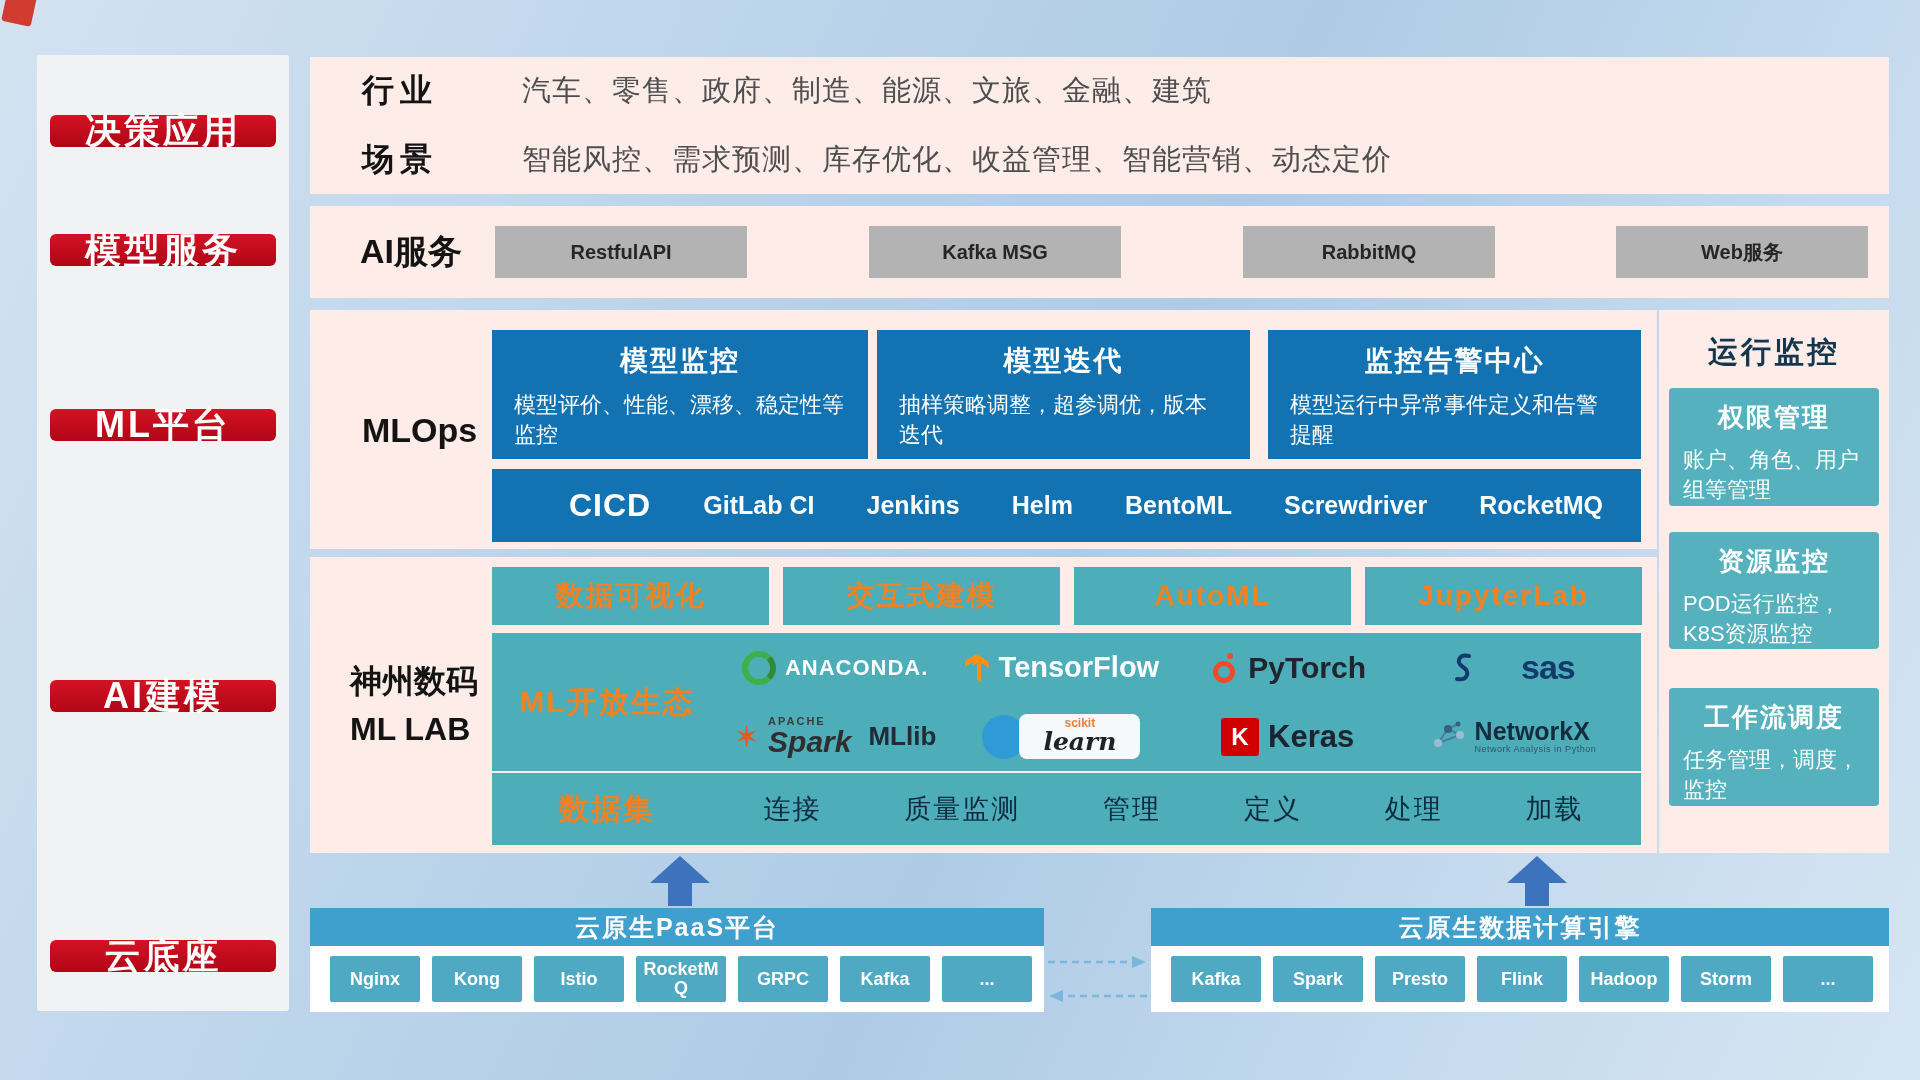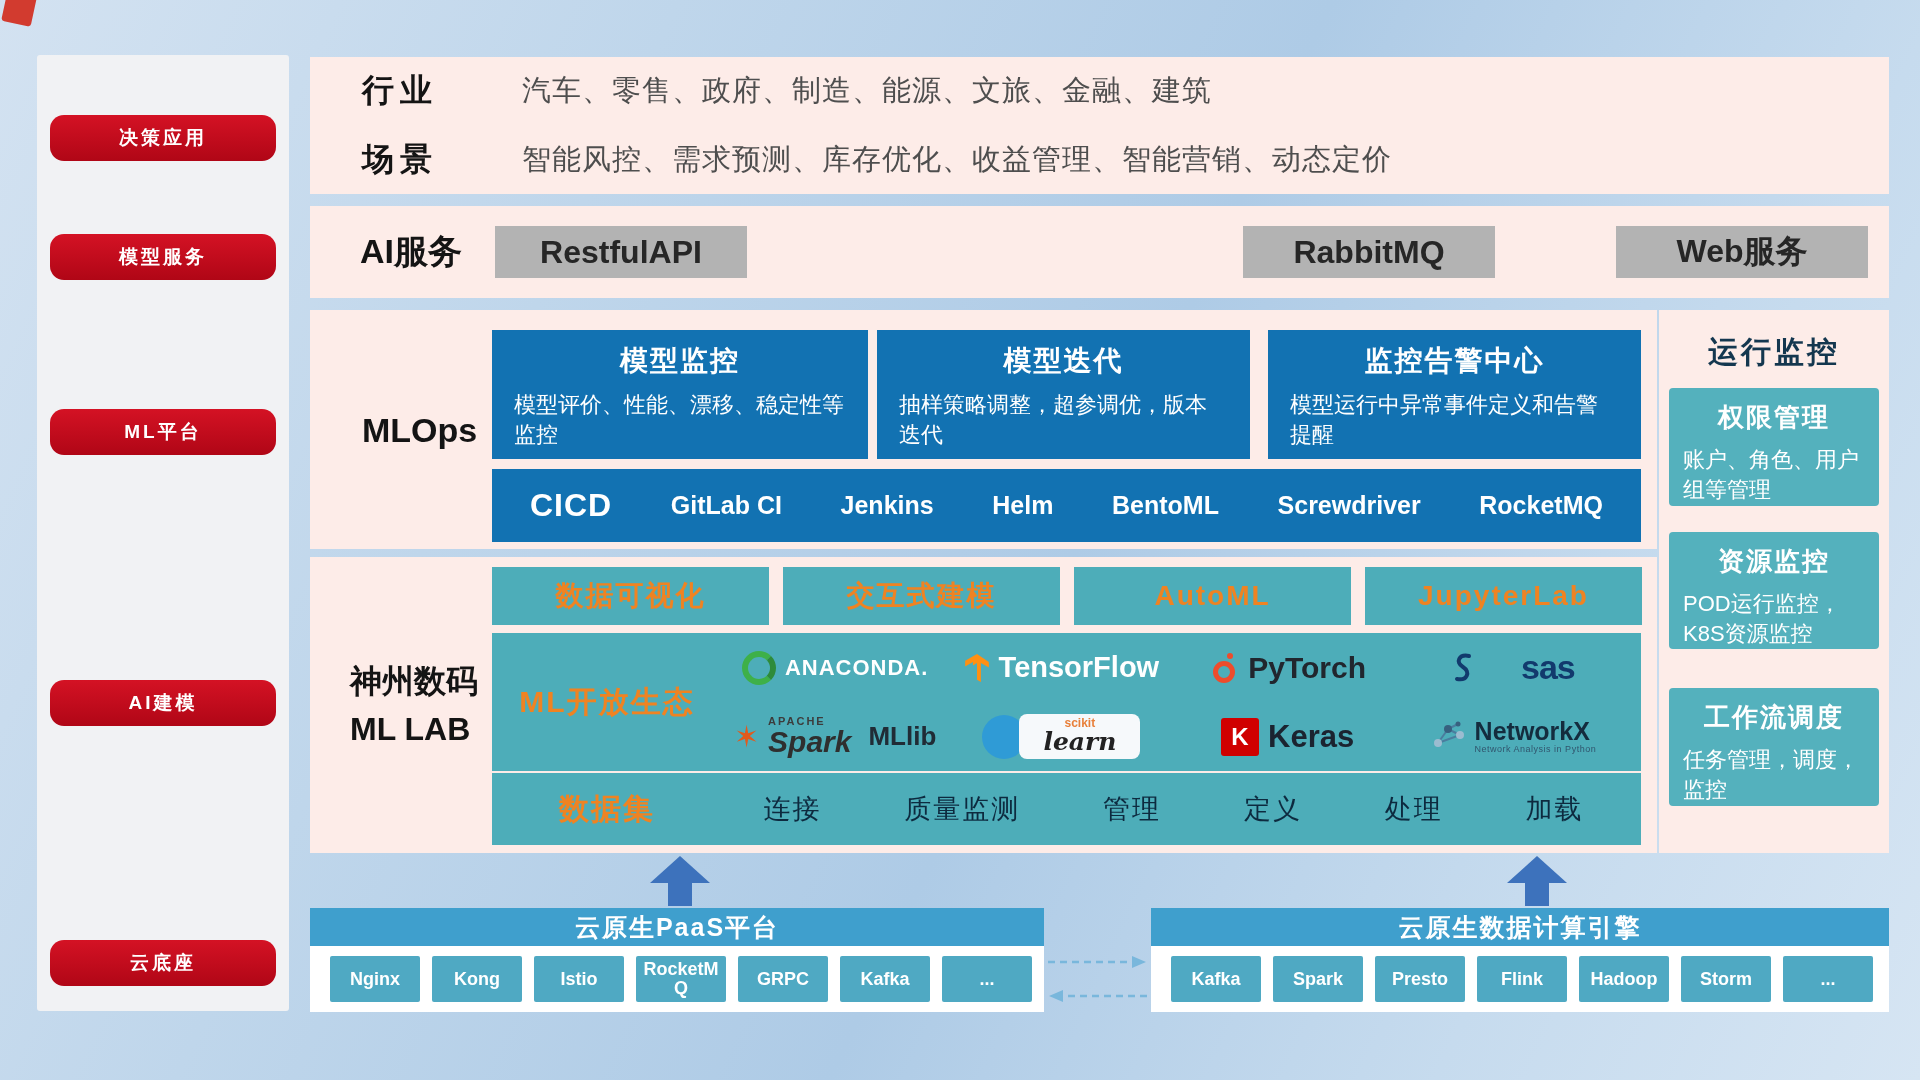--- a/index.html
+++ b/index.html
@@ -3,46 +3,46 @@
 <meta charset="utf-8">
 <style>
   html,body{margin:0;padding:0;overflow:hidden;background:#b9d2e8;}
   .stage{position:relative;width:1920px;height:1080px;
     background:linear-gradient(115deg,#d3e2f1 0%,#bfd6eb 28%,#aecbe6 55%,#c6dbee 80%,#d6e5f3 100%);
     font-family:"Liberation Sans","DejaVu Sans",sans-serif;}
   .corner-mark{position:absolute;left:4px;top:-6px;width:30px;height:30px;background:#d23b2f;transform:rotate(12deg);border-radius:3px;}
 
   
   .sidebar{position:absolute;left:37px;top:55px;width:252px;height:956px;background:#f1f2f4;border-radius:3px;}
-  .side-btn{position:absolute;left:13px;width:226px;height:46px;background:linear-gradient(#d41224,#b00616);
-    color:#fff;font-size:19px;font-weight:bold;letter-spacing:3px;display:flex;align-items:center;justify-content:center;border-radius:14px;}
+  .side-btn{position:absolute;left:13px;width:226px;height:32px;background:linear-gradient(#d41224,#b00616);
+    color:#fff;font-size:36px;font-weight:bold;letter-spacing:3px;display:flex;align-items:center;justify-content:center;border-radius:6px;}
 
   .panel{position:absolute;background:#fdece8;}
 
   
   #panel-industry{left:310px;top:57px;width:1579px;height:137px;display:flex;flex-direction:column;justify-content:center;}
   .ind-row{display:flex;align-items:center;height:50%;padding-left:52px;}
   .ind-label{width:160px;font-size:32px;font-weight:bold;color:#141414;letter-spacing:6px;}
   .ind-text{font-size:29px;color:#4e4e4e;letter-spacing:1px;}
 
   
   #panel-service{left:310px;top:206px;width:1579px;height:92px;}
   .service-label{position:absolute;left:50px;top:50%;transform:translateY(-50%);font-size:34px;font-weight:bold;color:#141414;}
-  .gray-btn{position:absolute;top:20px;width:252px;height:52px;background:#b3b3b3;color:#262626;font-size:32px;font-weight:bold;
+  .gray-btn{position:absolute;top:20px;width:252px;height:52px;background:#b3b3b3;color:#262626;font-size:20px;font-weight:bold;
     display:flex;align-items:center;justify-content:center;}
 
   
   #panel-mlops{left:310px;top:310px;width:1347px;height:239px;}
   .mlops-label{position:absolute;left:52px;top:50%;transform:translateY(-50%);font-size:34px;font-weight:bold;color:#141414;}
   .blue-card{position:absolute;top:20px;height:129px;background:#1272b2;color:#fff;box-sizing:border-box;padding:10px 22px;}
   .blue-card .t{text-align:center;font-size:28px;font-weight:bold;letter-spacing:2px;margin-top:2px;}
   .blue-card .d{font-size:22px;line-height:1.35;margin-top:10px;}
   .cicd-bar{position:absolute;left:182px;top:159px;width:1149px;height:73px;background:#1272b2;color:#fff;
     display:flex;align-items:center;justify-content:space-between;box-sizing:border-box;padding:0 38px;}
-  .cicd-title{font-size:32px;font-weight:bold;letter-spacing:1px;}
+  .cicd-title{font-size:32px;font-weight:bold;letter-spacing:1px;margin-left:39px;}
   .cicd-item{font-size:25px;font-weight:600;}
 
   
   #panel-mllab{left:310px;top:557px;width:1347px;height:296px;}
   .mllab-label{position:absolute;left:40px;top:50%;transform:translateY(-50%);font-size:32px;font-weight:bold;color:#141414;line-height:1.5;}
   .teal{background:#4dadb9;}
   .top-tool{position:absolute;top:10px;width:277px;height:58px;display:flex;align-items:center;justify-content:center;
     color:#ef8322;font-size:28px;font-weight:bold;letter-spacing:2px;}
   .eco-box{position:absolute;left:182px;top:76px;width:1149px;height:138px;display:flex;align-items:center;}
   .eco-label{width:230px;text-align:center;color:#ef8322;font-size:30px;font-weight:bold;letter-spacing:2px;}
@@ -114,20 +114,21 @@
     </div>
     <div class="ind-row">
       <span class="ind-label">场景</span>
       <span class="ind-text">智能风控、需求预测、库存优化、收益管理、智能营销、动态定价</span>
     </div>
   </section>
 
   <section class="panel" id="panel-service">
     <span class="service-label">AI服务</span>
     <div class="gray-btn" style="left:185px">RestfulAPI</div>
+    <div class="gray-btn" style="left:559px">Kafka MSG</div>
     <div class="gray-btn" style="left:933px">RabbitMQ</div>
     <div class="gray-btn" style="left:1306px">Web服务</div>
   </section>
 
   <section class="panel" id="panel-mlops">
     <span class="mlops-label">MLOps</span>
     <div class="blue-card" style="left:182px;width:376px">
       <div class="t">模型监控</div>
       <div class="d">模型评价、性能、漂移、稳定性等监控</div>
     </div>

